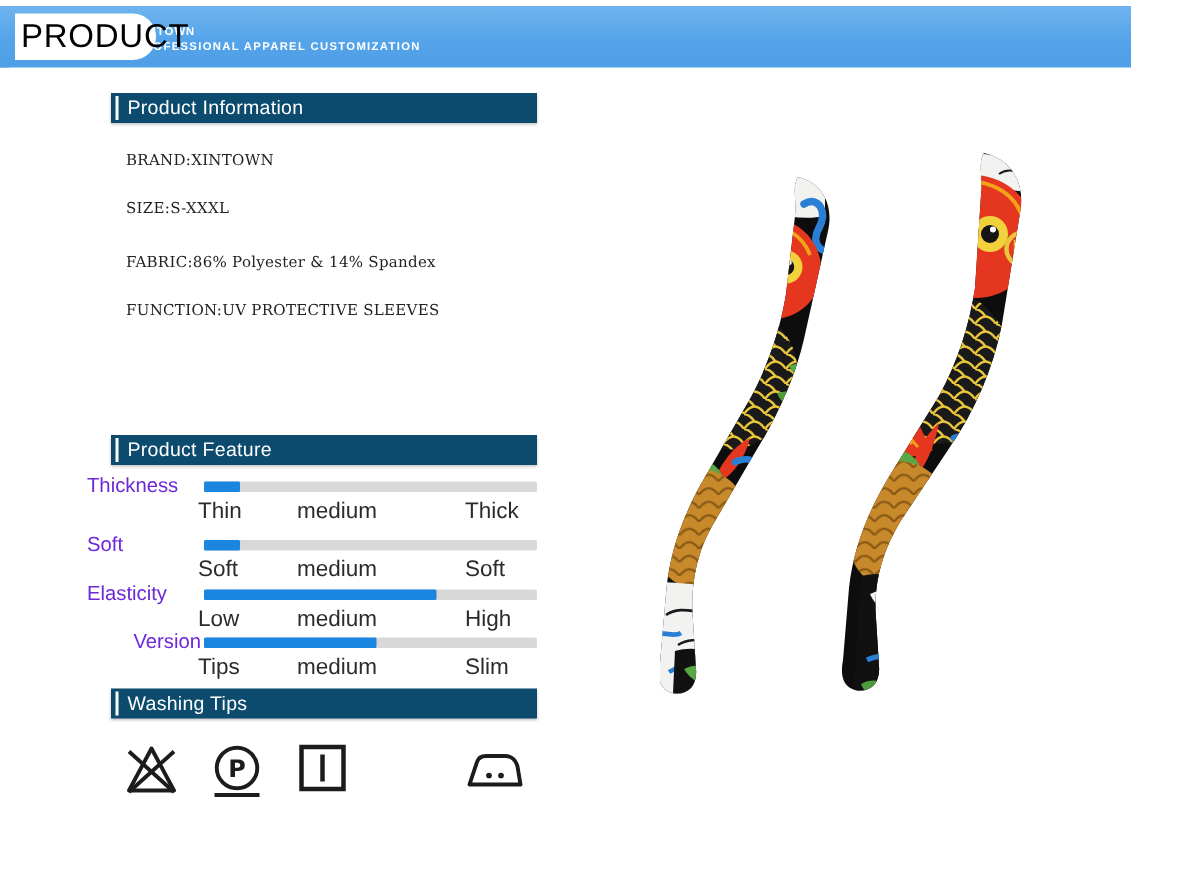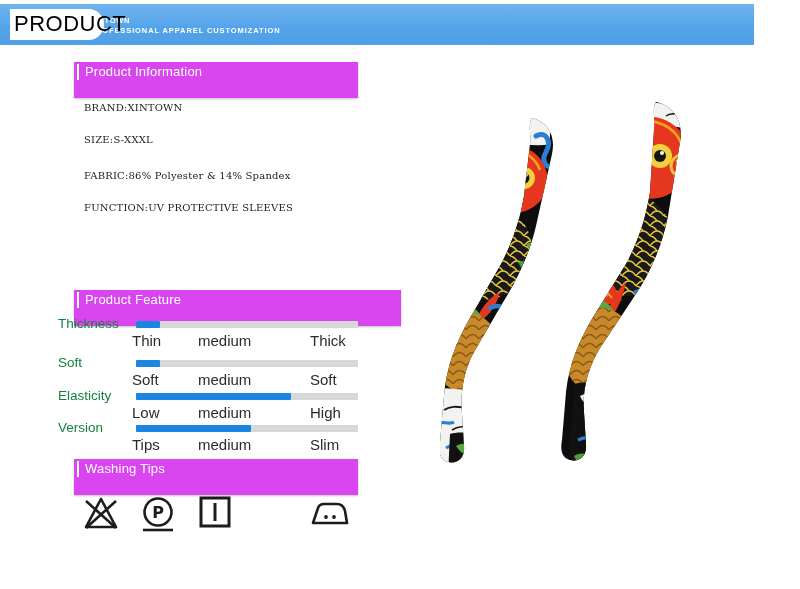--- a/index.html
+++ b/index.html
@@ -73,22 +73,22 @@
     color: #ffffff;
     letter-spacing: 0.9px;
     white-space: nowrap;
   }
 
   
   .section-bar {
     position: absolute;
     left: 74px;
     width: 284px;
-    height: 36px;
-    background: #d946ef;
+    height: 20px;
+    background: #0c4a6e;
     box-shadow: 0 1px 2px rgba(0,0,0,0.25);
   }
   .section-bar .tick {
     position: absolute;
     left: 3px;
     top: 2px;
     width: 2px;
     height: 16px;
     background: #ffffff;
   }
@@ -96,21 +96,21 @@
     position: absolute;
     left: 11px;
     top: 2px;
     font-size: 13px;
     color: #ffffff;
     letter-spacing: 0.2px;
     white-space: nowrap;
     line-height: 16px;
   }
   #bar-info  { top: 62px; }
-  #bar-feat  { top: 290px; padding-left: 43px; }
+  #bar-feat  { top: 290px; }
   #bar-wash  { top: 459px; }
 
   
   .info-line {
     position: absolute;
     left: 84px;
     font-family: "DejaVu Serif", "Liberation Serif", serif;
     font-size: 10px;
     color: #222222;
     white-space: nowrap;
@@ -119,29 +119,29 @@
   #info-0 { top: 102px; }
   #info-1 { top: 134px; }
   #info-2 { top: 170px; }
   #info-3 { top: 202px; }
 
   
   .feature-row { position: absolute; left: 0; width: 380px; height: 40px; }
   #feat-0 { top: 316px; }
   #feat-1 { top: 355px; }
   #feat-2 { top: 388px; }
-  #feat-3 { top: 420px; }
+  #feat-3 { top: 420px; text-align: right; }
 
   .feature-name {
     position: absolute;
     left: 58px;
     top: 0px;
     width: 76px;
     font-size: 13.5px;
-    color: #15803d;
+    color: #6d28d9;
     white-space: nowrap;
   }
   .slider-track {
     position: absolute;
     left: 136px;
     top: 5px;
     width: 222px;
     height: 7px;
     background: #d8d8d8;
     border-radius: 1px;

